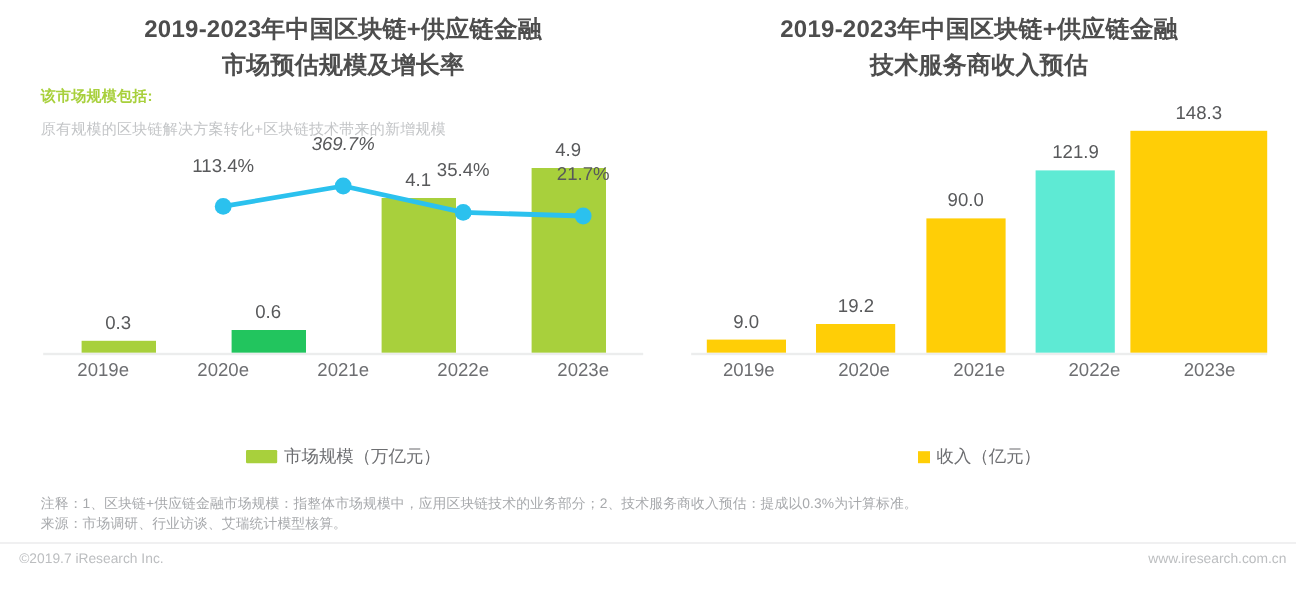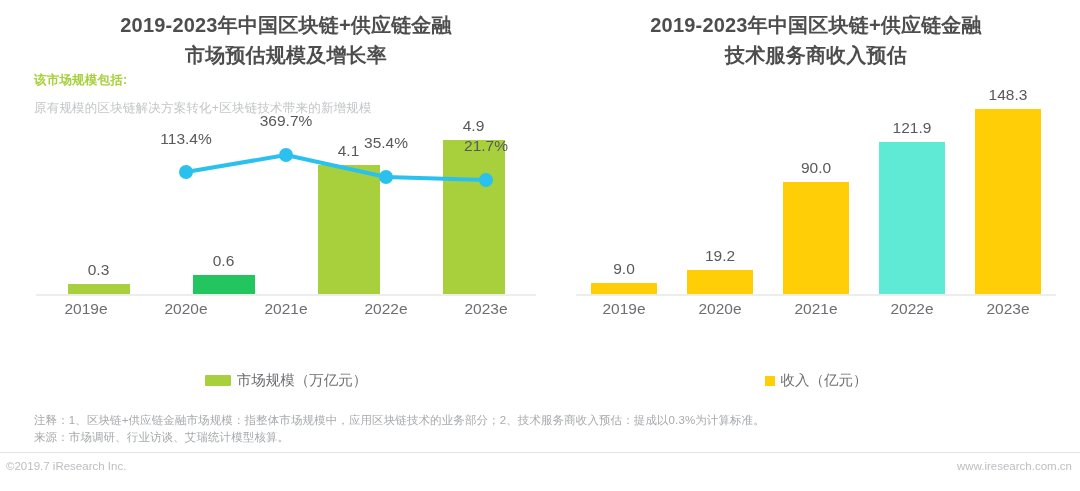--- a/index.html
+++ b/index.html
@@ -206,21 +206,21 @@
   .footer-rule {
     position: absolute;
     left: 0;
     right: 0;
     top: 452px;
     height: 1px;
     background: #e6e7e8;
   }
   .footer {
     position: absolute;
-    left: 0;
+    left: 10px;
     right: 0;
     top: 460px;
     height: 24px;
   }
   .footer-left {
     position: absolute;
     left: 6px;
     top: 0;
     font-size: 11.5px;
     color: #bcbec0;
@@ -276,21 +276,21 @@
 
       <svg class="line-layer" viewBox="0 0 500 176" preserveAspectRatio="none">
         <polyline points="150,52 250,35 350,57 450,60" fill="none" stroke="#2bc1ee" stroke-width="4" stroke-linejoin="round" stroke-linecap="round"></polyline>
         <circle cx="150" cy="52" r="7" fill="#2bc1ee"></circle>
         <circle cx="250" cy="35" r="7" fill="#2bc1ee"></circle>
         <circle cx="350" cy="57" r="7" fill="#2bc1ee"></circle>
         <circle cx="450" cy="60" r="7" fill="#2bc1ee"></circle>
       </svg>
 
       <span class="line-label" style="left:150px; top:10px;">113.4%</span>
-      <span class="line-label" style="left:250px; top:-8px;">369.7%</span>
+      <span class="line-label" style="left:250px; top:-8px;font-style:italic;">369.7%</span>
       <span class="line-label" style="left:350px; top:14px;">35.4%</span>
       <span class="line-label" style="left:450px; top:17px;">21.7%</span>
     </div>
 
     <div class="x-labels">
       <div class="x-label">2019e</div>
       <div class="x-label">2020e</div>
       <div class="x-label">2021e</div>
       <div class="x-label">2022e</div>
       <div class="x-label">2023e</div>
@@ -326,21 +326,21 @@
           <div class="bar" style="height:112px;background:#ffce06;">
             <span class="bar-value">90.0</span>
           </div>
         </div>
         <div class="bar-slot">
           <div class="bar" style="height:152px;background:#5eead4;">
             <span class="bar-value">121.9</span>
           </div>
         </div>
         <div class="bar-slot">
-          <div class="bar" style="height:185px;background:#ffce06;">
+          <div class="bar" style="height:185px;background:#ffce06;padding-left:48px;">
             <span class="bar-value">148.3</span>
           </div>
         </div>
       </div>
       <div class="axis-line"></div>
     </div>
 
     <div class="x-labels">
       <div class="x-label">2019e</div>
       <div class="x-label">2020e</div>

